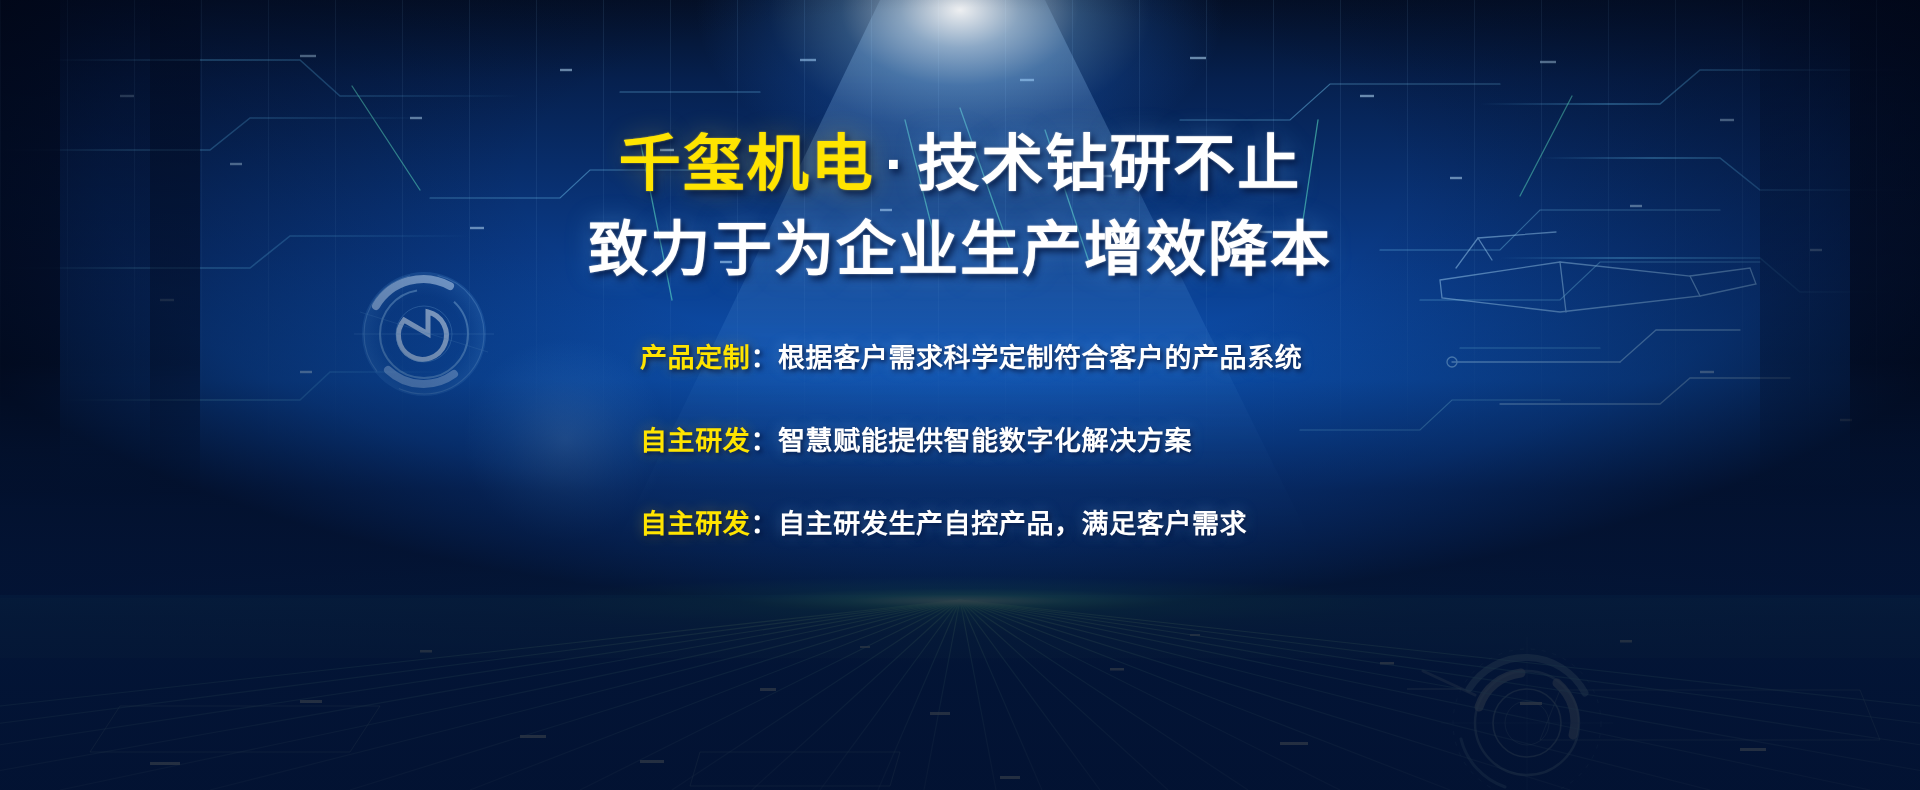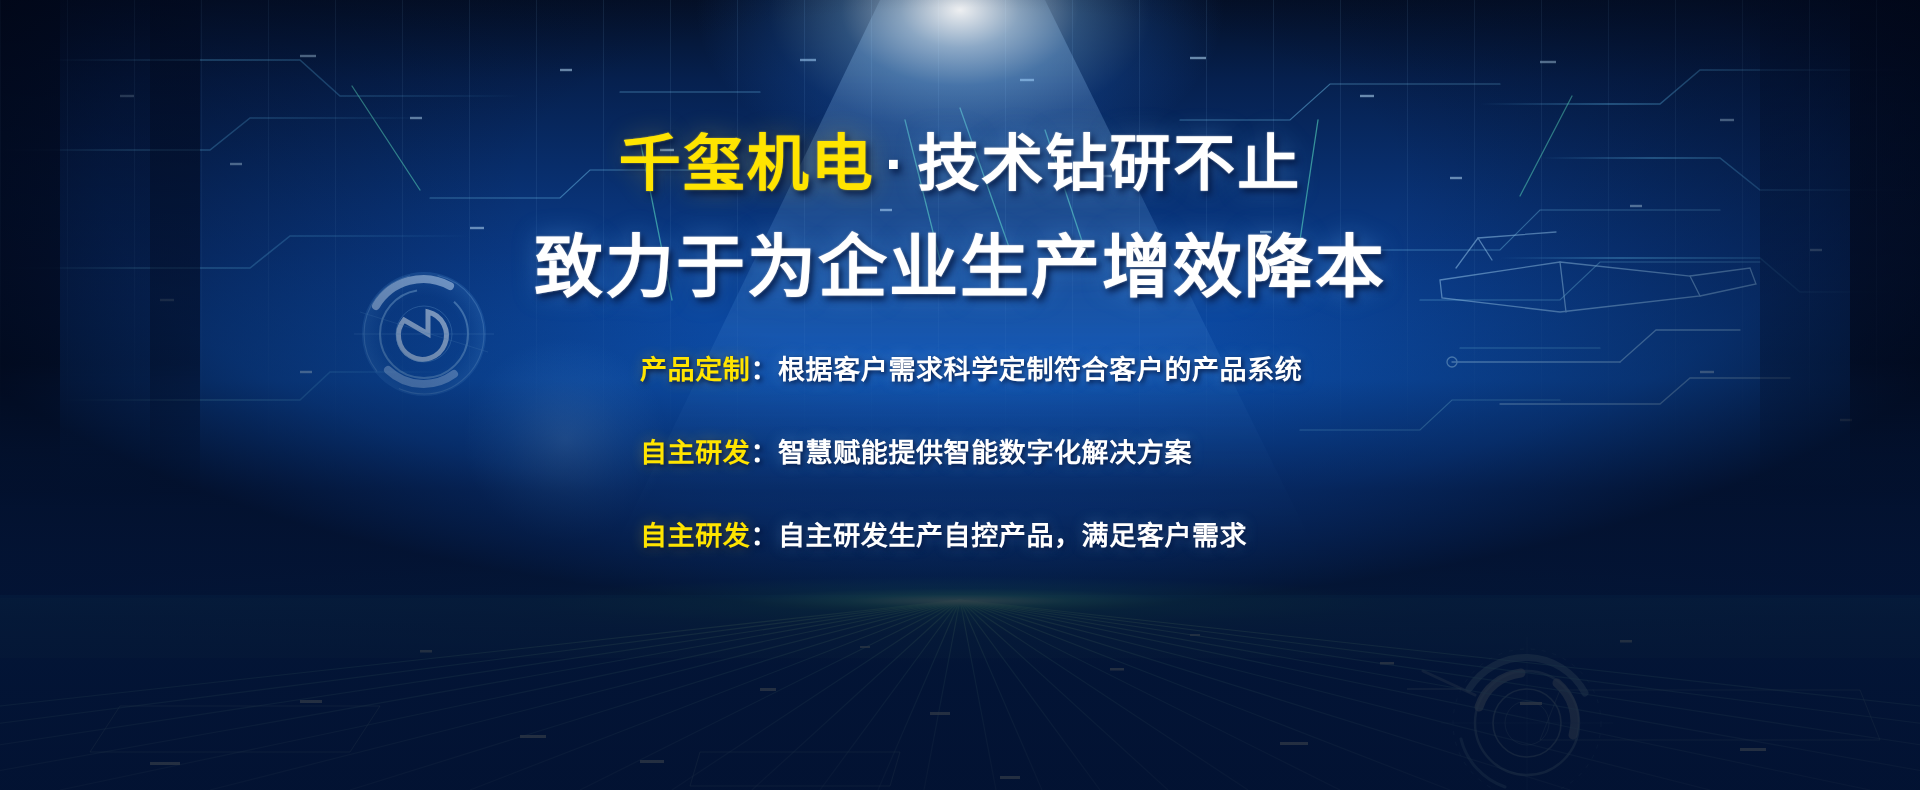--- a/index.html
+++ b/index.html
@@ -161,22 +161,22 @@
     letter-spacing: 2px;
     white-space: nowrap;
   }
 
   .headline-1 {
     top: 128px;
     font-size: 62px;
     line-height: 72px;
   }
   .headline-2 {
-    top: 232px;
-    font-size: 69px;
+    top: 214px;
+    font-size: 60px;
     line-height: 72px;
     color: #ffffff;
     text-shadow:
       0 0 2px rgba(255,255,255,0.55),
       3px 4px 7px rgba(0,18,60,0.92),
       0 0 26px rgba(110,190,255,0.40);
   }
 
   .hl-brand {
     color: #ffe400;
@@ -194,21 +194,21 @@
     color: #ffffff;
     text-shadow:
       0 0 2px rgba(255,255,255,0.55),
       3px 4px 7px rgba(0,18,60,0.92),
       0 0 26px rgba(110,190,255,0.40);
   }
 
   .bullets {
     position: absolute;
     left: 640px;
-    top: 354px;
+    top: 342px;
     width: 900px;
   }
   .bullet {
     font-size: 27px;
     font-weight: 700;
     line-height: 32px;
     letter-spacing: 0.6px;
     white-space: nowrap;
     margin-bottom: 51px;
   }

